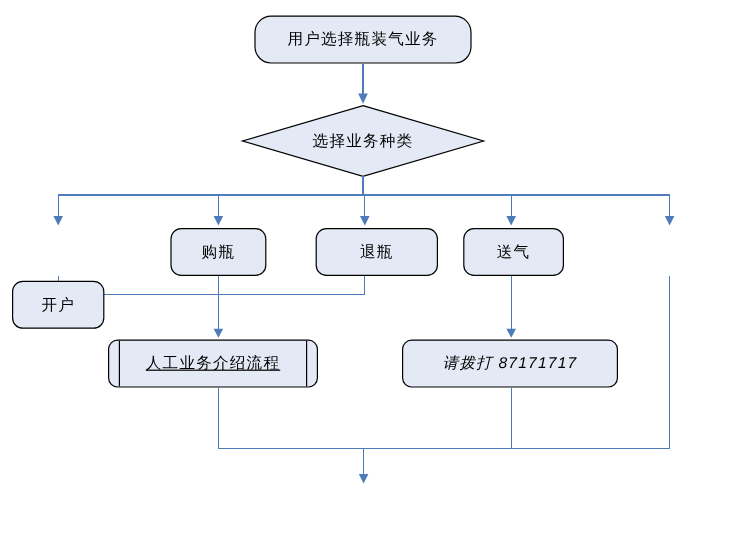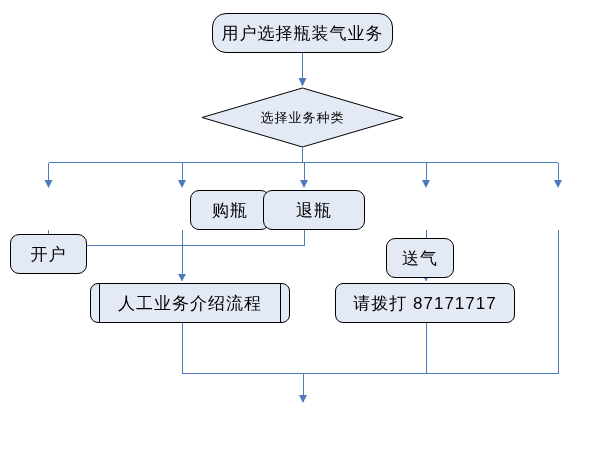--- a/index.html
+++ b/index.html
@@ -38,36 +38,36 @@
   }
   .node {
     position: absolute;
     box-sizing: border-box;
     display: flex;
     align-items: center;
     justify-content: center;
     background: var(--node-fill, #e4eaf5);
     border: 1px solid var(--node-border, #000000);
     color: var(--text, #000000);
-    font-size: 17px;
+    font-size: 13px;
     letter-spacing: 1px;
     white-space: nowrap;
     z-index: 2;
   }
   .terminator-start { left: 212px; top: 13px;  width: 181px; height: 40px; border-radius: 14px; }
   .terminator-end   { left: 248px; top: 405px; width: 112px; height: 40px; border-radius: 20px; }
   .branch           { top: 190px; height: 40px; border-radius: 9px; }
   .branch-1 { left: 10px;  width: 77px; margin-top: 44px; }
-  .branch-2 { left: 142px; width: 80px; margin-left: 48px; }
+  .branch-2 { left: 142px; width: 80px; }
   .branch-3 { left: 263px; width: 102px; }
-  .branch-4 { left: 386px; width: 68px; margin-top: 48px; }
+  .branch-4 { left: 386px; width: 84px; }
   .branch-5 { left: 517px; width: 82px; }
   .process  { top: 283px; height: 40px; border-radius: 8px; }
-  .process-left  { left: 90px;  width: 200px; }
-  .process-right { left: 335px; width: 180px; }
+  .process-left  { left: 90px;  width: 175px; text-decoration: underline; }
+  .process-right { left: 335px; width: 180px; font-style: italic; }
   .pbar {
     position: absolute;
     top: 0; bottom: 0;
     width: 0;
     border-left: 1px solid var(--node-border, #000000);
   }
   .pbar-left  { left: 8px; }
   .pbar-right { right: 8px; }
   .diamond-label {
     position: absolute;

